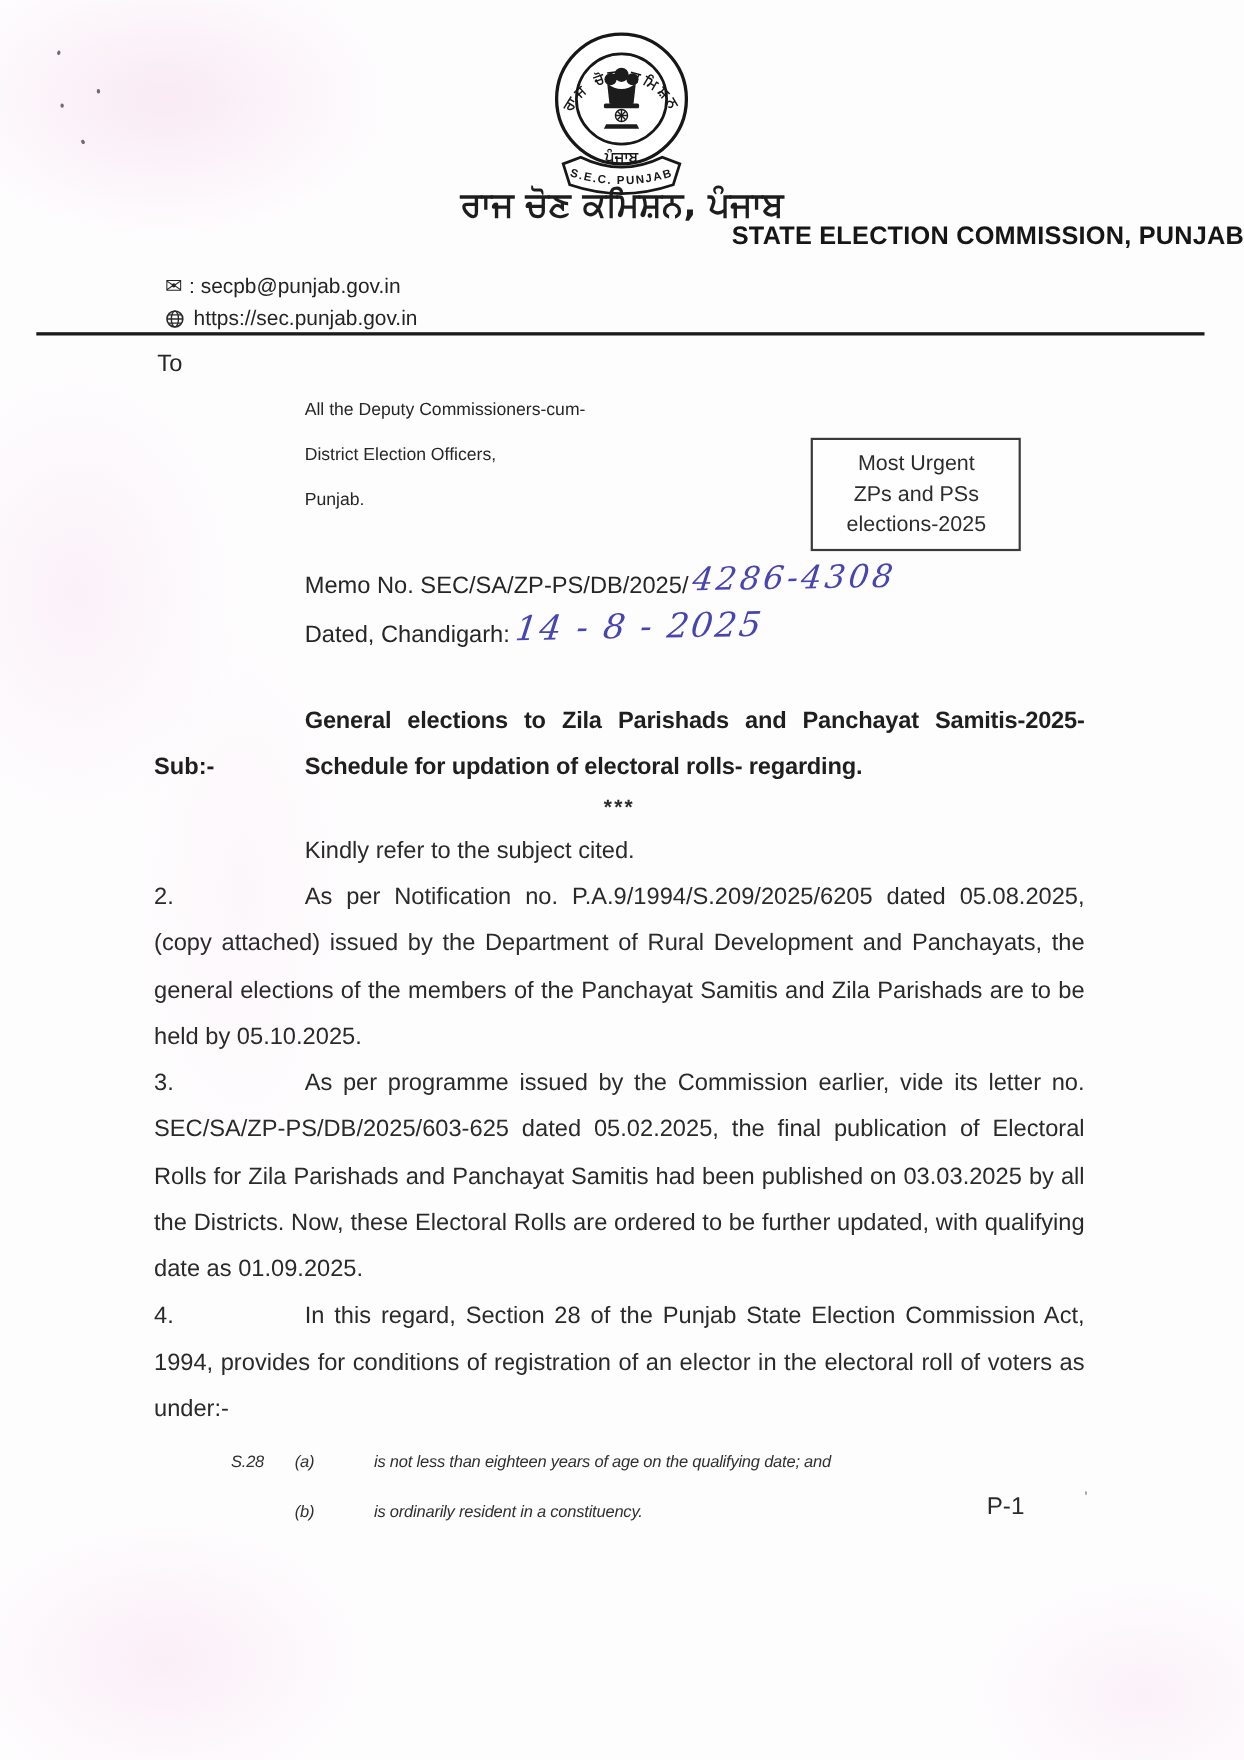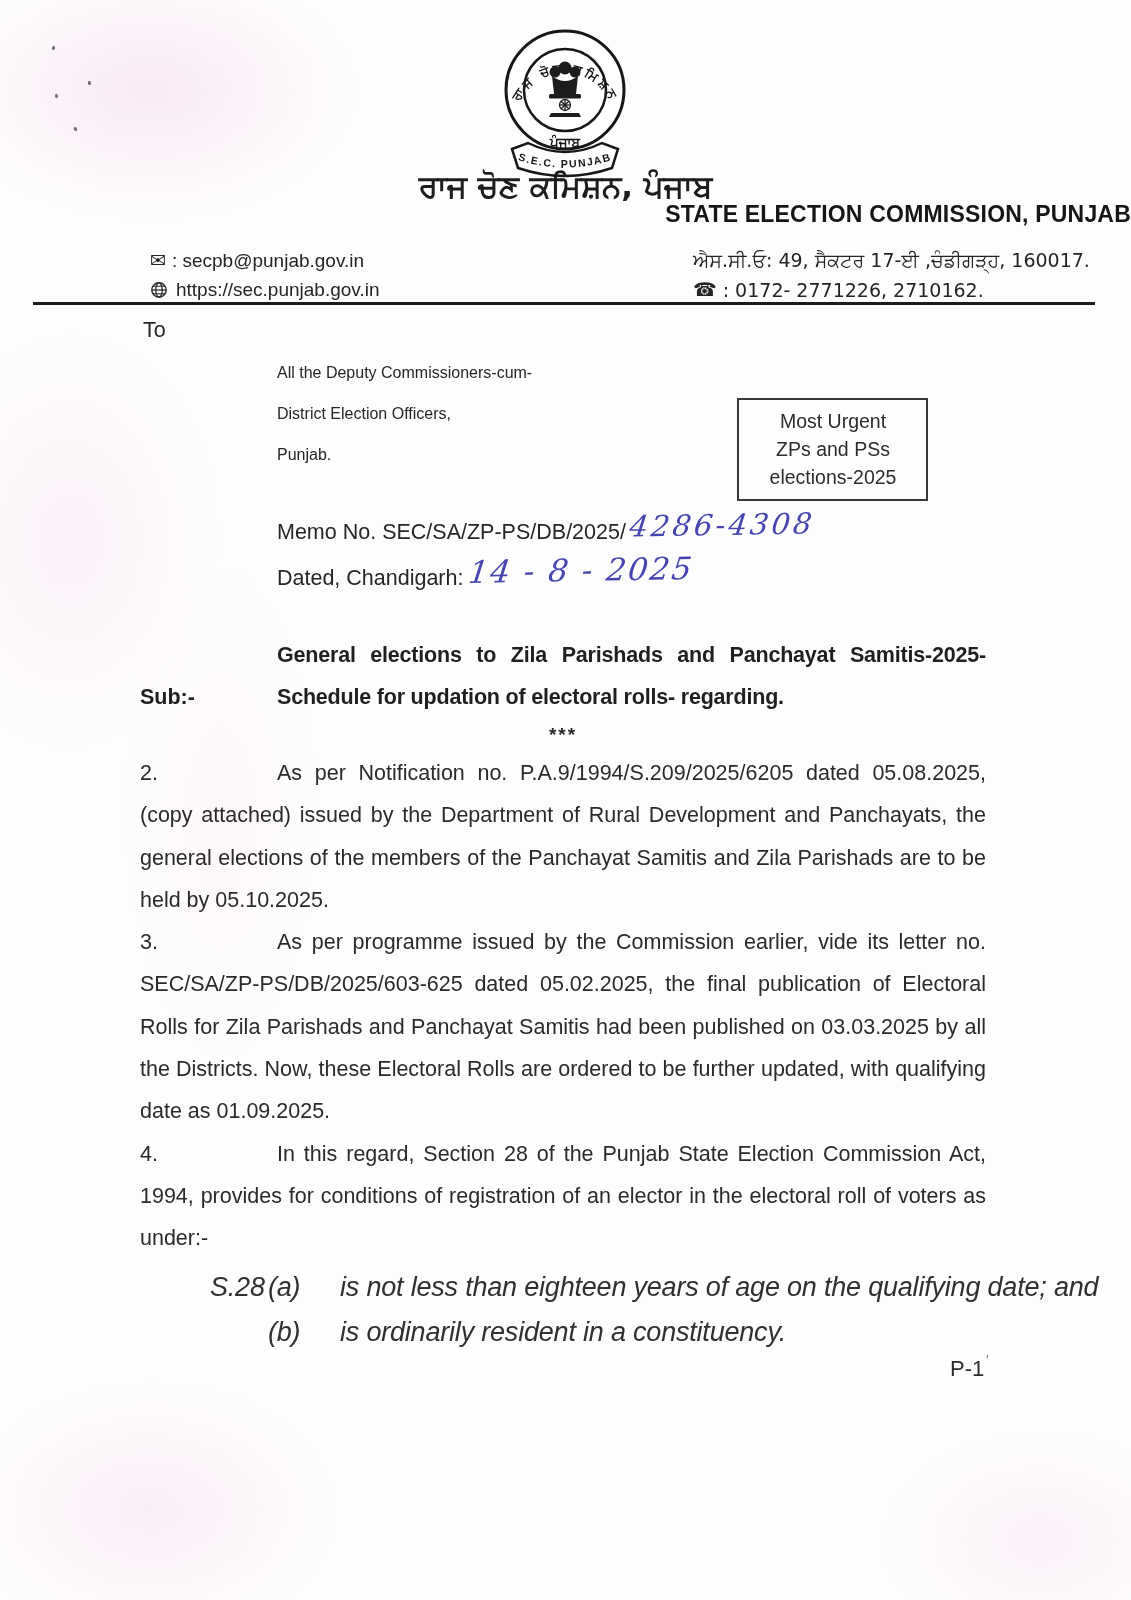--- a/index.html
+++ b/index.html
@@ -60,27 +60,27 @@
   
   .letter{position:absolute;left:140px;top:634px;width:846px;font-size:21.5px;color:#2a2a2a;}
   .sub-row{display:flex;align-items:flex-end;}
   .sub-label{width:137px;flex:none;font-weight:bold;line-height:42px;color:#1f1f1f;}
   .sub-lines{width:709px;font-weight:bold;color:#1f1f1f;line-height:42px;letter-spacing:-.2px;}
   .sub-l1{text-align:justify;text-align-last:justify;}
   .stars{text-align:center;font-size:19px;font-weight:bold;letter-spacing:2px;height:32px;line-height:30px;margin-top:2px;}
   .opening{line-height:42px;text-indent:137px;margin:0;}
   .para{line-height:42.3px;text-align:justify;margin:0;}
   .pnum{display:inline-block;width:137px;}
-  .clauses{margin-top:5px;margin-left:70px;font-style:italic;font-size:27px;
+  .clauses{margin-top:5px;margin-left:70px;font-style:italic;font-size:15px;
     line-height:45px;letter-spacing:-.2px;color:#303030;}
   .clause-row{display:flex;white-space:nowrap;}
   .sref{width:58px;flex:none;}
   .clet{width:72px;flex:none;}
 
-  .pageno{position:absolute;left:950px;top:1356px;font-size:22px;color:#2b2b2b;}
+  .pageno{position:absolute;left:897px;top:1356px;font-size:22px;color:#2b2b2b;}
   .tick{position:absolute;left:986px;top:1352px;font-size:14px;color:#777;}
 </style>
 </head>
 <body>
 
 <div class="page">
 
   <div class="smudge sm1"></div>
   <div class="smudge sm2"></div>
   <div class="smudge sm3"></div>
@@ -139,29 +139,20 @@
       <svg class="globe-svg" viewBox="0 0 20 20">
         <circle cx="10" cy="10" r="8" fill="none" stroke="#2a2a2a" stroke-width="1.6"></circle>
         <ellipse cx="10" cy="10" rx="3.6" ry="8" fill="none" stroke="#2a2a2a" stroke-width="1.4"></ellipse>
         <line x1="2" y1="10" x2="18" y2="10" stroke="#2a2a2a" stroke-width="1.4"></line>
         <line x1="3.2" y1="5.8" x2="16.8" y2="5.8" stroke="#2a2a2a" stroke-width="1.2"></line>
         <line x1="3.2" y1="14.2" x2="16.8" y2="14.2" stroke="#2a2a2a" stroke-width="1.2"></line>
       </svg>
       <span>https://sec.punjab.gov.in</span>
     </div>
   </div>
-  <div class="contact contact-right">
-    <div class="row">
-      <span>ਐਸ.ਸੀ.ਓ: 49, ਸੈਕਟਰ 17-ਈ ,ਚੰਡੀਗੜ੍ਹ, 160017.</span>
-    </div>
-    <div class="row">
-      <span class="ico">☎</span>
-      <span>: 0172- 2771226, 2710162.</span>
-    </div>
-  </div>
 
   <div class="rule"></div>
 
   <div class="to">To</div>
   <div class="addr">
     <div>All the Deputy Commissioners-cum-</div>
     <div>District Election Officers,</div>
     <div>Punjab.</div>
   </div>
 
@@ -181,20 +172,21 @@
   <div class="letter">
     <div class="sub-row">
       <div class="sub-label">Sub:-</div>
       <div class="sub-lines">
         <div class="sub-l1">General elections to Zila Parishads and Panchayat Samitis-2025-</div>
         <div>Schedule for updation of electoral rolls- regarding.</div>
       </div>
     </div>
     <div class="stars">***</div>
 
+    <p class="opening">Kindly refer to the subject cited.</p>
 
     <p class="para"><span class="pnum">2.</span><span>As per Notification no. P.A.9/1994/S.209/2025/6205 dated 05.08.2025, (copy attached) issued by the Department of Rural Development and Panchayats, the general elections of the members of the Panchayat Samitis and Zila Parishads are to be held by 05.10.2025.</span></p>
 
     <p class="para"><span class="pnum">3.</span><span>As per programme issued by the Commission earlier, vide its letter no. SEC/SA/ZP-PS/DB/2025/603-625 dated 05.02.2025, the final publication of Electoral Rolls for Zila Parishads and Panchayat Samitis had been published on 03.03.2025 by all the Districts. Now, these Electoral Rolls are ordered to be further updated, with qualifying date as 01.09.2025.</span></p>
 
     <p class="para"><span class="pnum">4.</span><span>In this regard, Section 28 of the Punjab State Election Commission Act, 1994, provides for conditions of registration of an elector in the electoral roll of voters as under:-</span></p>
 
     <div class="clauses">
       <div class="clause-row">
         <span class="sref">S.28</span>

